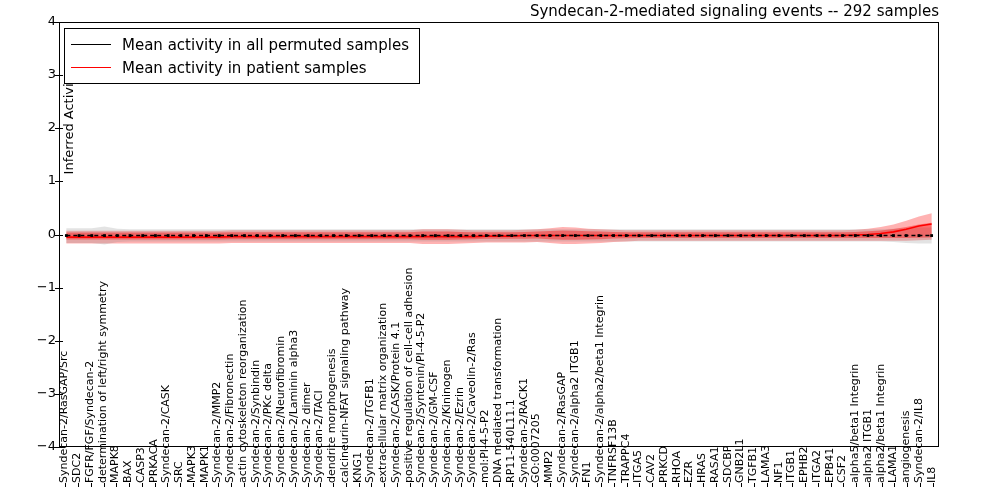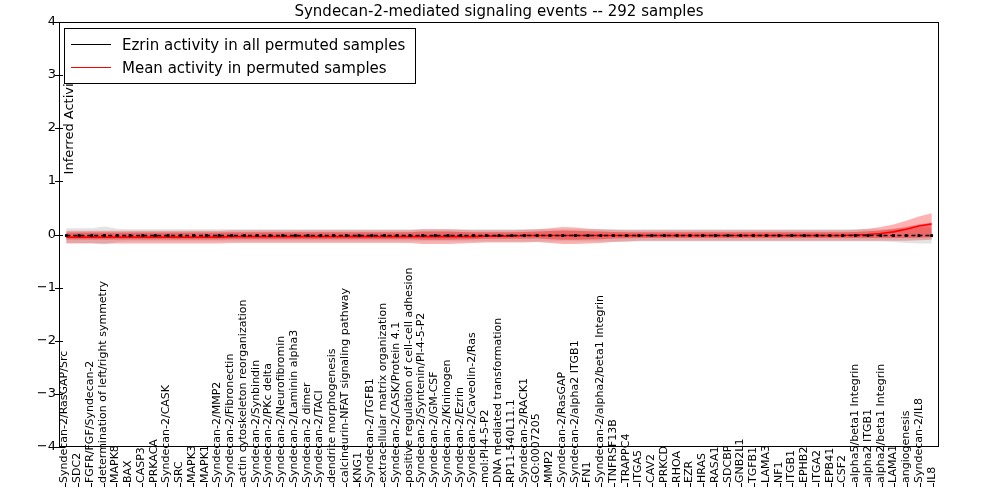--- a/index.html
+++ b/index.html
@@ -9,21 +9,21 @@
     font-family:"DejaVu Sans", sans-serif;
     overflow:hidden;
     position:relative;
   }
   #figure{position:absolute;left:0;top:0;width:1000px;height:500px;}
 
   
   #chart-title{
     position:absolute;
     left:59px; top:2px; width:880px;
-    text-align:center;
+    text-align:right;
     font-size:15px;
     color:#000;
     white-space:nowrap;
   }
 
   
   #plot-area{
     position:absolute;
     left:59px; top:22px;
     width:880px; height:425px;
@@ -375,21 +375,21 @@
       <div class="xtick-label" style="left: 864.87px;">Syndecan-2/IL8</div>
       <div class="xtick-mark" style="left: 860.87px;"></div>
       <div class="xtick-label" style="left: 877.623px;">IL8</div>
       <div class="xtick-mark" style="left: 873.623px;"></div>
     </div>
 
 
   <div id="legend">
     <div class="legend-row">
       <span class="legend-swatch"></span>
-      <span class="legend-text">Ezrin activity in all permuted samples</span>
+      <span class="legend-text">Mean activity in all permuted samples</span>
     </div>
     <div class="legend-row">
       <span class="legend-swatch red"></span>
-      <span class="legend-text">Mean activity in permuted samples</span>
+      <span class="legend-text">Mean activity in patient samples</span>
     </div>
   </div>
 
 </div>
 
 </body></html>

